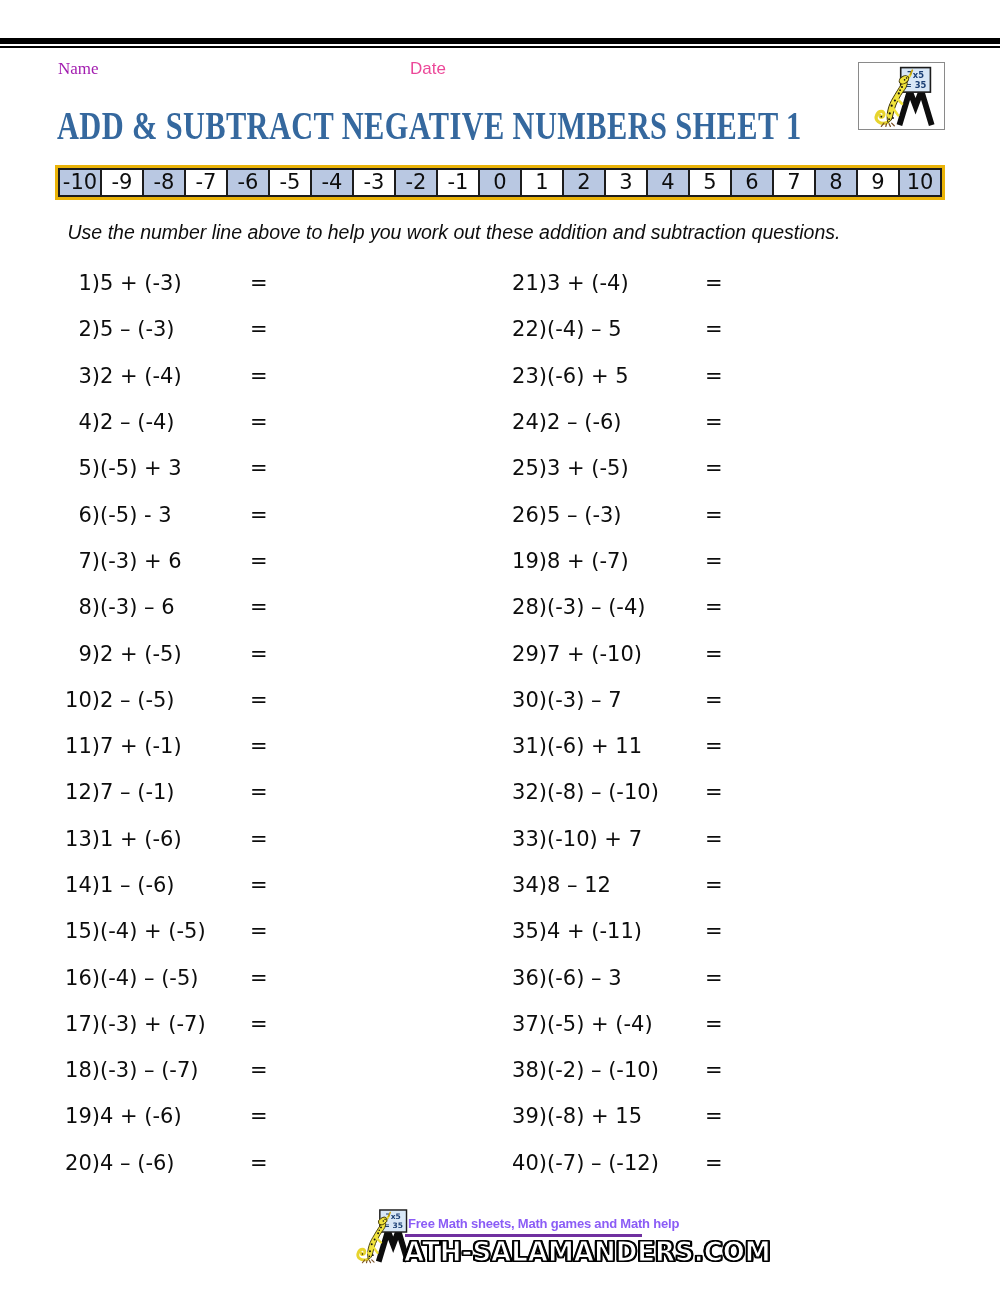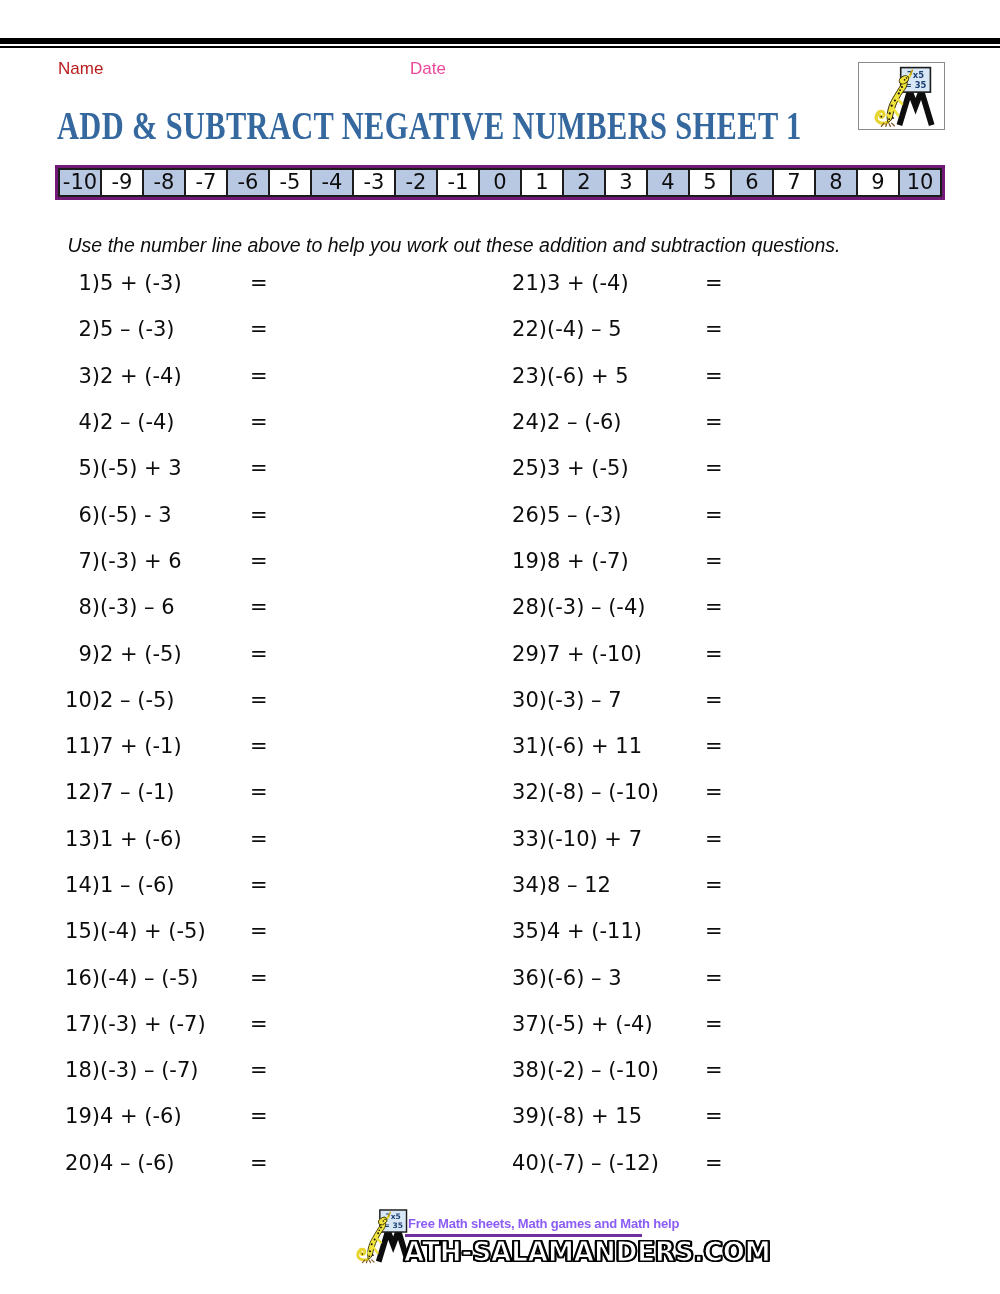--- a/index.html
+++ b/index.html
@@ -5,40 +5,40 @@
   * { margin:0; padding:0; box-sizing:border-box; }
   html,body { background:#ffffff; }
   body { font-family:"Liberation Sans",sans-serif; color:#111; }
   .page { position:relative; width:1000px; height:1294px; background:#fff; overflow:hidden; }
 
   
   .rule-thick { position:absolute; left:0; top:38px; width:1000px; height:6px; background:#000; }
   .rule-thin  { position:absolute; left:0; top:46px; width:1000px; height:2px; background:#000; }
 
   
-  .name-label { position:absolute; left:58px;  top:59px; font-size:17px; color:#b91c1c; }
+  .name-label { position:absolute; left:58px;  top:59px; font-size:17px; color:#a21caf;font-family:Liberation Serif, serif; }
   .date-label { position:absolute; left:410px; top:59px; font-size:17px; color:#ec4899; }
   .logo-box { position:absolute; left:858px; top:62px; width:87px; height:68px;
               border:1px solid #8a8a8a; background:#fff;
               display:flex; align-items:center; justify-content:center; }
   .logo-box svg { width:80px; height:62px; }
   .title { position:absolute; left:57px; top:102px; font-family:"Liberation Serif",serif;
            font-weight:bold; font-size:40px; color:#35689e; white-space:nowrap;
            transform:scaleX(0.76); transform-origin:left center; letter-spacing:0.5px; }
 
   
   .number-line { position:absolute; left:55px; top:165px; width:890px; height:35px;
-                 background:#701a75; display:flex; padding:3px; }
+                 background:#eab308; display:flex; padding:3px; }
   .nl-cell { flex:1 1 0; height:29px; border:2px solid #1c1c1c; background:#ffffff;
              text-align:center; line-height:25px; font-size:21px;
              font-family:"DejaVu Sans",sans-serif; color:#0d0d0d; }
   .nl-cell + .nl-cell { margin-left:-2px; }
   .nl-cell.shaded { background:#b9c8e2; }
 
-  .instruction { position:absolute; left:0; top:234px; width:908px; text-align:center;
+  .instruction { position:absolute; left:0; top:221px; width:908px; text-align:center;
                  font-style:italic; font-size:19.5px; color:#0d0d0d; }
 
   
   .q-col { position:absolute; top:260px; font-family:"DejaVu Sans",sans-serif;
            font-size:21px; color:#0d0d0d; }
   .q-col.left  { left:55px; }
   .q-col.right { left:500px; }
   .q-row { height:46.3px; display:flex; align-items:center; }
   .qnum { display:inline-block; text-align:right; }
   .expr { display:inline-block; white-space:pre; }

